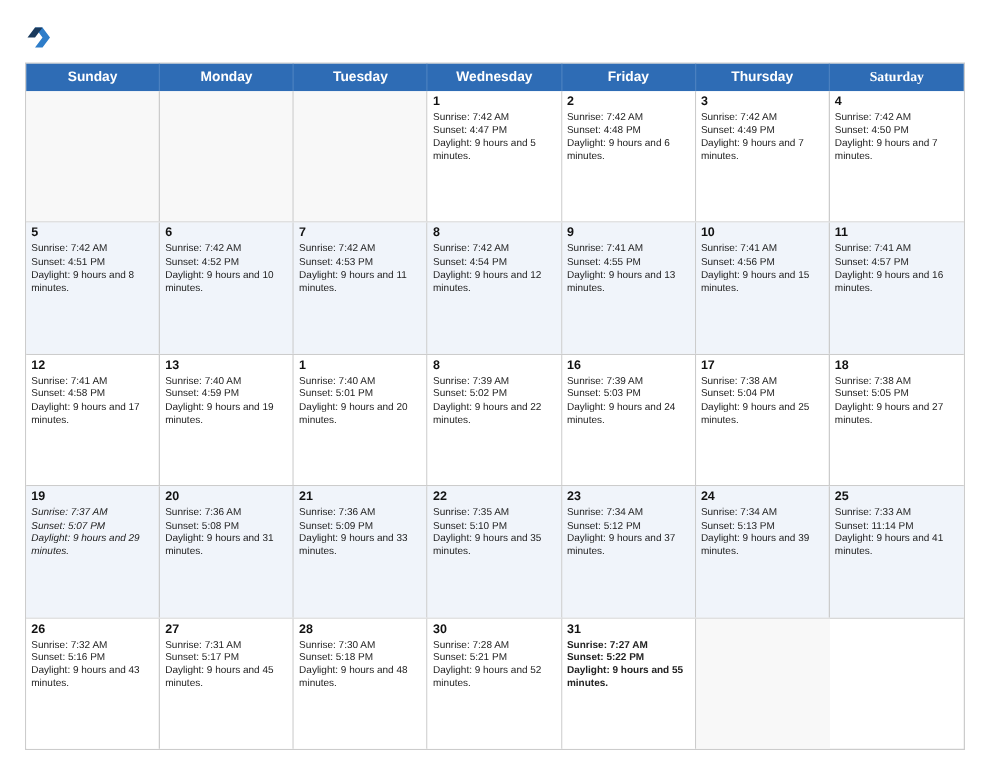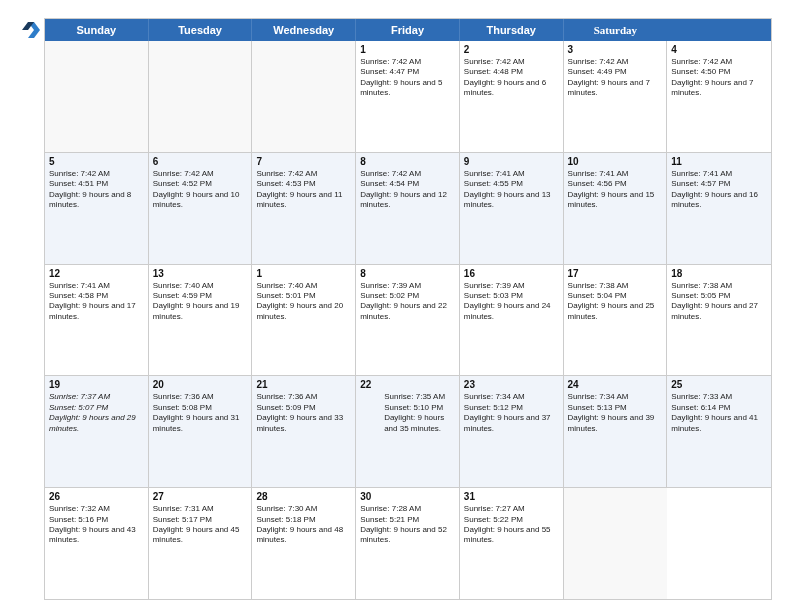--- a/index.html
+++ b/index.html
@@ -8,21 +8,21 @@
       height: 612px;
       font-family: Arial, sans-serif;
       background: #fff;
       overflow: hidden;
     }
     .page {
       width: 792px;
       height: 612px;
       padding: 18px 20px 12px 20px;
       display: flex;
-      flex-direction: row;
+      flex-direction: column;
     }
     .header {
       display: flex;
       justify-content: space-between;
       align-items: flex-start;
       margin-bottom: 10px;
     }
     .logo {
       display: flex;
       flex-direction: column;
@@ -129,20 +129,21 @@
     </div>
     <div class="title-block">
       <div class="month-title"></div>
       <div class="location"></div>
     </div>
   </div>
 
   <div class="calendar">
     <div class="cal-header">
     <div class="cal-header-cell">Sunday</div>
+        <div class="cal-header-cell">Monday</div>
         <div class="cal-header-cell">Tuesday</div>
         <div class="cal-header-cell">Wednesday</div>
         <div class="cal-header-cell">Friday</div>
         <div class="cal-header-cell">Thursday</div>
         <div class="cal-header-cell">Saturday</div>
       </div>
     <div class="cal-body">
     <div class="cal-row">
           <div class="cal-cell empty"></div>
           <div class="cal-cell empty"></div>
@@ -274,40 +275,40 @@
 Daylight: 9 hours and 31 minutes.</div>
           </div>
           <div class="cal-cell alt-row">
             <div class="day-num">21</div>
             <div class="cell-text" style="white-space: pre-line;">Sunrise: 7:36 AM
 Sunset: 5:09 PM
 Daylight: 9 hours and 33 minutes.</div>
           </div>
           <div class="cal-cell alt-row">
             <div class="day-num">22</div>
-            <div class="cell-text" style="white-space: pre-line; margin-left: 24px;">Sunrise: 7:35 AM
+            <div class="cell-text" style="white-space: pre-line;">Sunrise: 7:35 AM
 Sunset: 5:10 PM
 Daylight: 9 hours and 35 minutes.</div>
           </div>
           <div class="cal-cell alt-row">
             <div class="day-num">23</div>
             <div class="cell-text" style="white-space: pre-line;">Sunrise: 7:34 AM
 Sunset: 5:12 PM
 Daylight: 9 hours and 37 minutes.</div>
           </div>
           <div class="cal-cell alt-row">
             <div class="day-num">24</div>
             <div class="cell-text" style="white-space: pre-line;">Sunrise: 7:34 AM
 Sunset: 5:13 PM
 Daylight: 9 hours and 39 minutes.</div>
           </div>
           <div class="cal-cell alt-row">
             <div class="day-num">25</div>
             <div class="cell-text" style="white-space: pre-line;">Sunrise: 7:33 AM
-Sunset: 6:14 PM
+Sunset: 11:14 PM
 Daylight: 9 hours and 41 minutes.</div>
           </div>
         </div>
         <div class="cal-row">
           <div class="cal-cell">
             <div class="day-num">26</div>
             <div class="cell-text" style="white-space: pre-line;">Sunrise: 7:32 AM
 Sunset: 5:16 PM
 Daylight: 9 hours and 43 minutes.</div>
           </div>
@@ -324,21 +325,21 @@
 Daylight: 9 hours and 48 minutes.</div>
           </div>
           <div class="cal-cell">
             <div class="day-num">30</div>
             <div class="cell-text" style="white-space: pre-line;">Sunrise: 7:28 AM
 Sunset: 5:21 PM
 Daylight: 9 hours and 52 minutes.</div>
           </div>
           <div class="cal-cell">
             <div class="day-num">31</div>
-            <div class="cell-text" style="white-space: pre-line;">Sunrise: 7:27 AM
+            <div class="cell-text" style="white-space: pre-line; font-weight: bold;">Sunrise: 7:27 AM
 Sunset: 5:22 PM
 Daylight: 9 hours and 55 minutes.</div>
           </div>
           <div class="cal-cell empty"></div>
         </div>
       </div>
   </div>
 </div>
 
 </body></html>

